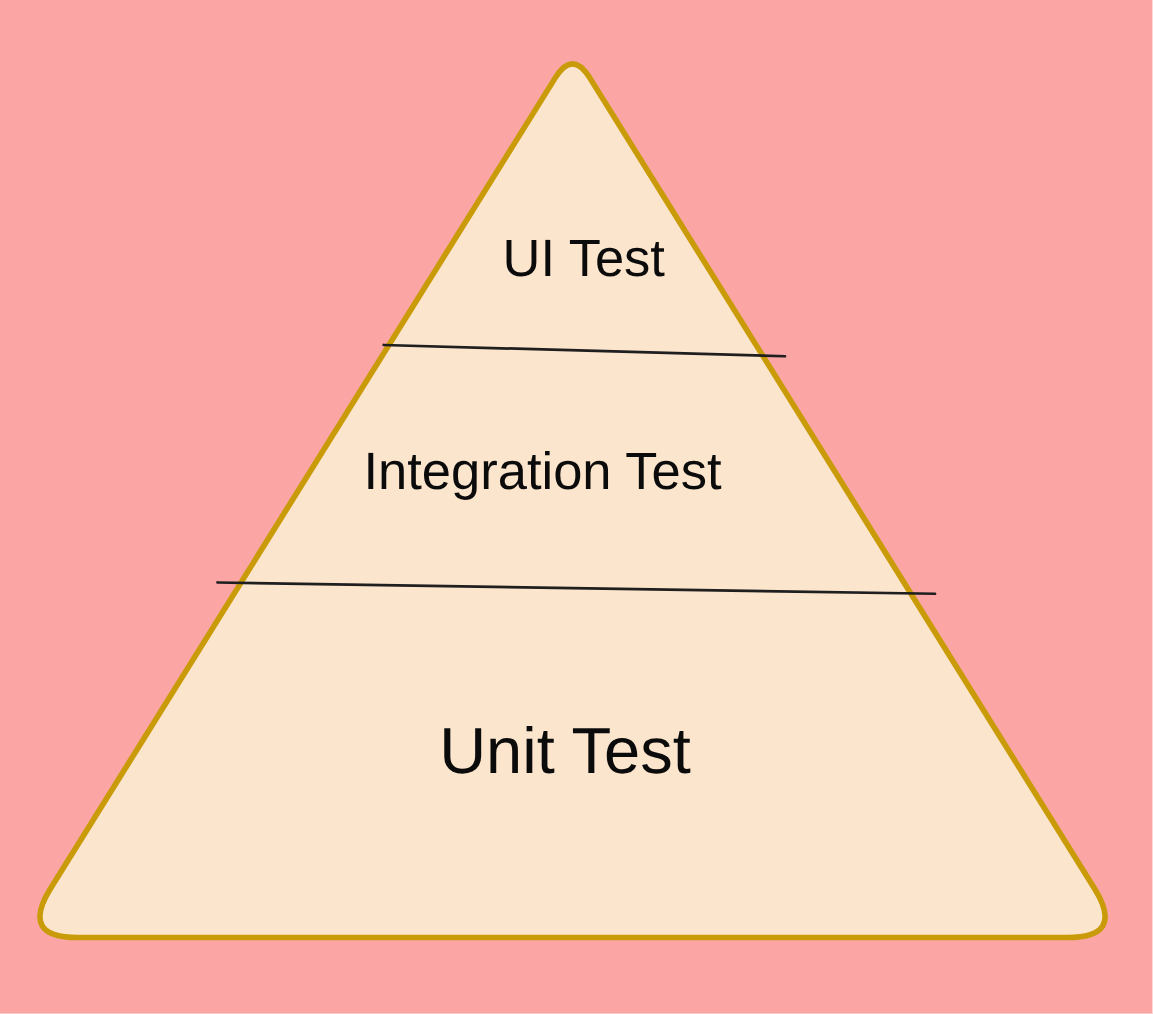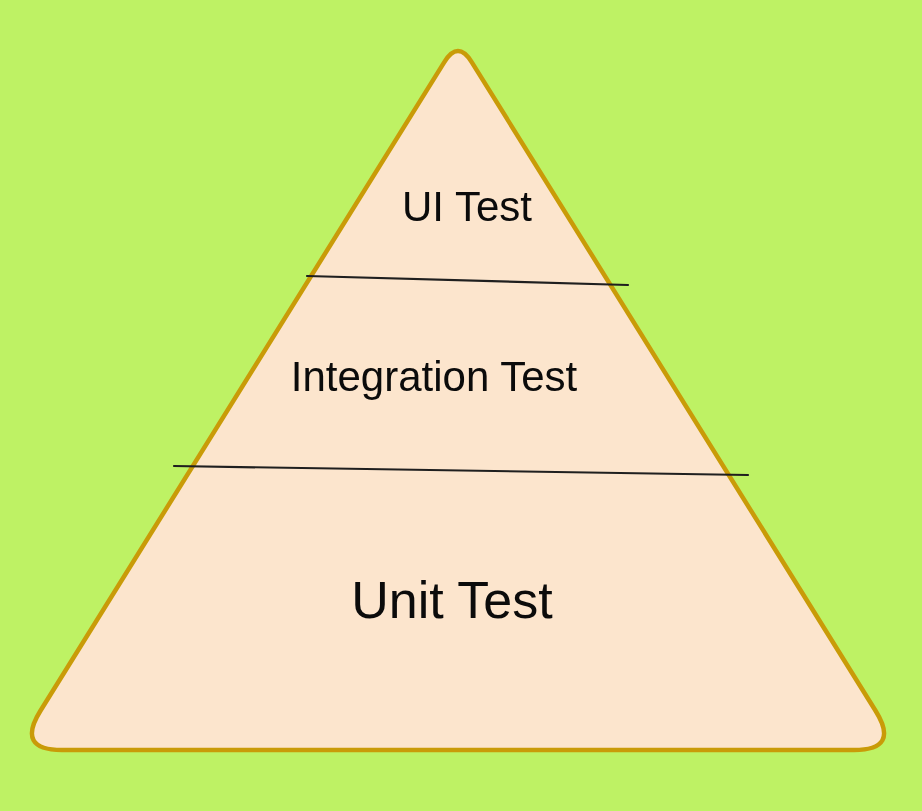--- a/index.html
+++ b/index.html
@@ -8,21 +8,21 @@
     background: #ffffff;
     width: 922px;
     height: 811px;
     overflow: hidden;
     font-family: "Liberation Sans", "DejaVu Sans", sans-serif;
   }
   .canvas {
     position: relative;
     width: 922px;
     height: 811px;
-    background: #bef264;
+    background: #fca5a5;
   }
   svg { display: block; }
   .pyramid {
     fill: #FCE5CD;            
     stroke: #C99B08;          
     stroke-width: 4.5;
     stroke-linejoin: round;
   }
   .divider {
     stroke: #1F1F1F;          

